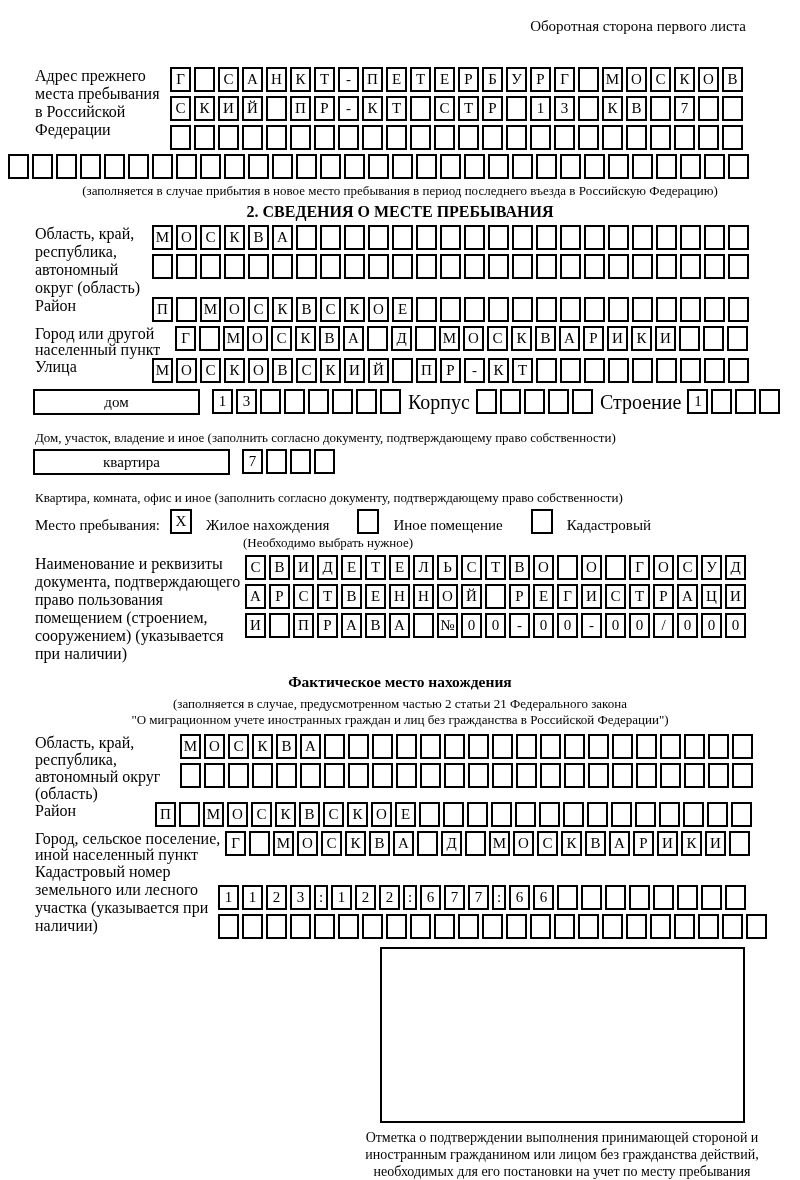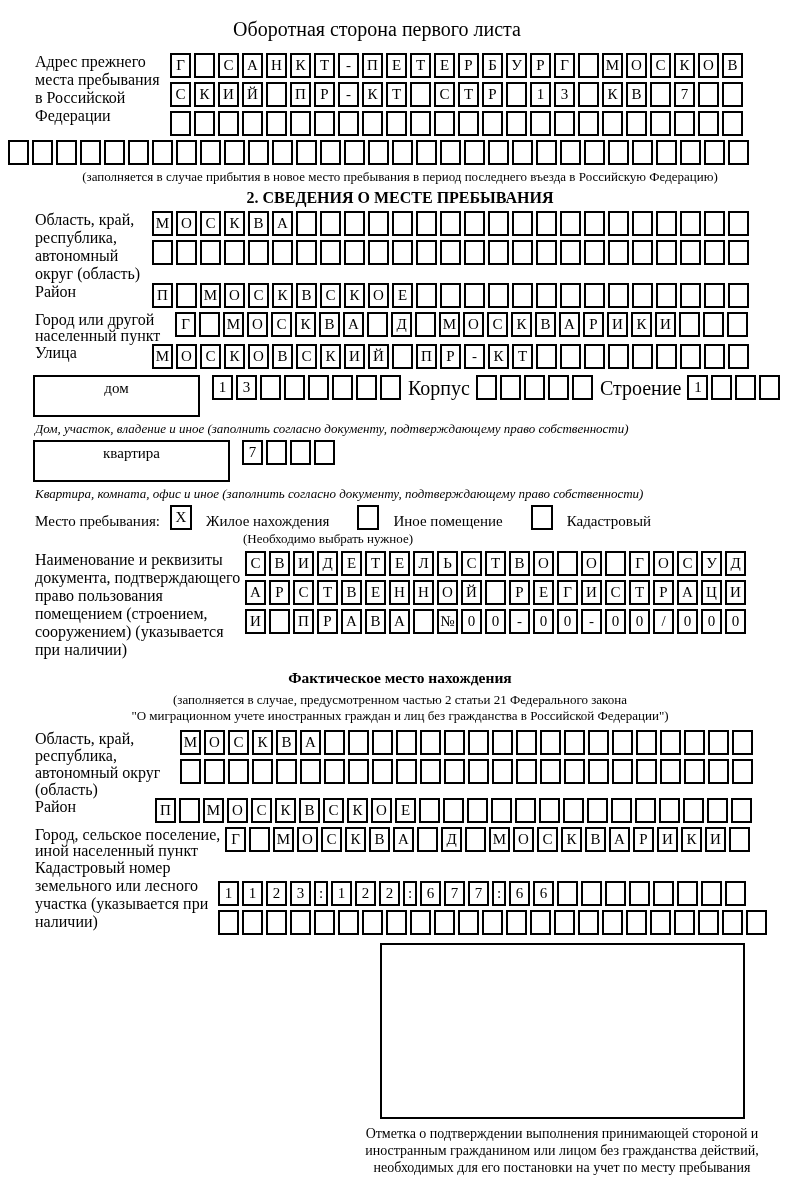--- a/index.html
+++ b/index.html
@@ -4,21 +4,21 @@
 <style>
   * { margin:0; padding:0; box-sizing:border-box; }
   html,body { background:#ffffff; }
   body {
     width:800px; height:1180px;
     font-family:"Liberation Serif", serif;
     color:#000;
   }
   .page { width:800px; padding:18px 8px 0 8px; }
 
-  .corner { font-size:20px; text-align:center; padding-right:46px; margin-bottom:12px; }
+  .corner { font-size:15px; text-align:right; padding-right:46px; margin-bottom:32px; }
 
   .frow { display:flex; align-items:flex-start; }
   .flabel { font-size:16px; line-height:18px; padding-left:27px; flex-shrink:0; }
 
   .cells { display:flex; flex-wrap:nowrap; margin-bottom:4px; }
   .cell {
     width:21px; height:25px; border:2px solid #000; margin-right:3px;
     display:flex; align-items:center; justify-content:center;
     font-size:15px; flex-shrink:0; font-family:"Liberation Serif", serif;
   }
@@ -32,29 +32,29 @@
   .w-fdistrict { width:147px; }
   .w-fcity { width:217px; line-height:16px; }
   .w-cad { width:210px; }
 
   .region-block { min-height:72px; }
   .fact-region-block { min-height:68px; margin-top:6px; }
   .cad-rows { margin-top:22px; }
 
   .note { font-size:13px; line-height:16px; }
   .center { text-align:center; }
-  .indent { padding-left:27px; margin:4px 0 3px 0;font-style:italic; }
+  .indent { padding-left:27px; margin:12px 0 3px 0; }
   .mt2 { margin-top:2px; margin-bottom:2px; }
 
   .sect-title { font-weight:bold; font-size:16px; text-align:center; margin:4px 0 4px 0; }
   .fact-title { font-weight:bold; font-size:15.5px; text-align:center; margin:10px 0 5px 0; }
 
   .house-row { display:flex; align-items:flex-start; margin-top:2px; margin-bottom:2px; }
   .named-box {
-    height:42px; border:2px solid #000; text-align:center;
+    height:26px; border:2px solid #000; text-align:center;
     font-size:15px; line-height:22px; flex-shrink:0;
   }
   .box-dom { width:167px; margin-left:25px; margin-right:12px; }
   .box-kv  { width:197px; margin-left:25px; margin-right:12px; }
   .inline-lab { font-size:20px; line-height:26px; margin:0 6px 0 4px; white-space:nowrap; }
 
   .place-row { display:flex; align-items:flex-end; padding-left:27px; margin-top:2px; }
   .plabel { font-size:15px; margin-right:10px; white-space:nowrap; }
   .checkbox {
     width:22px; height:25px; border:2px solid #000; flex-shrink:0;

